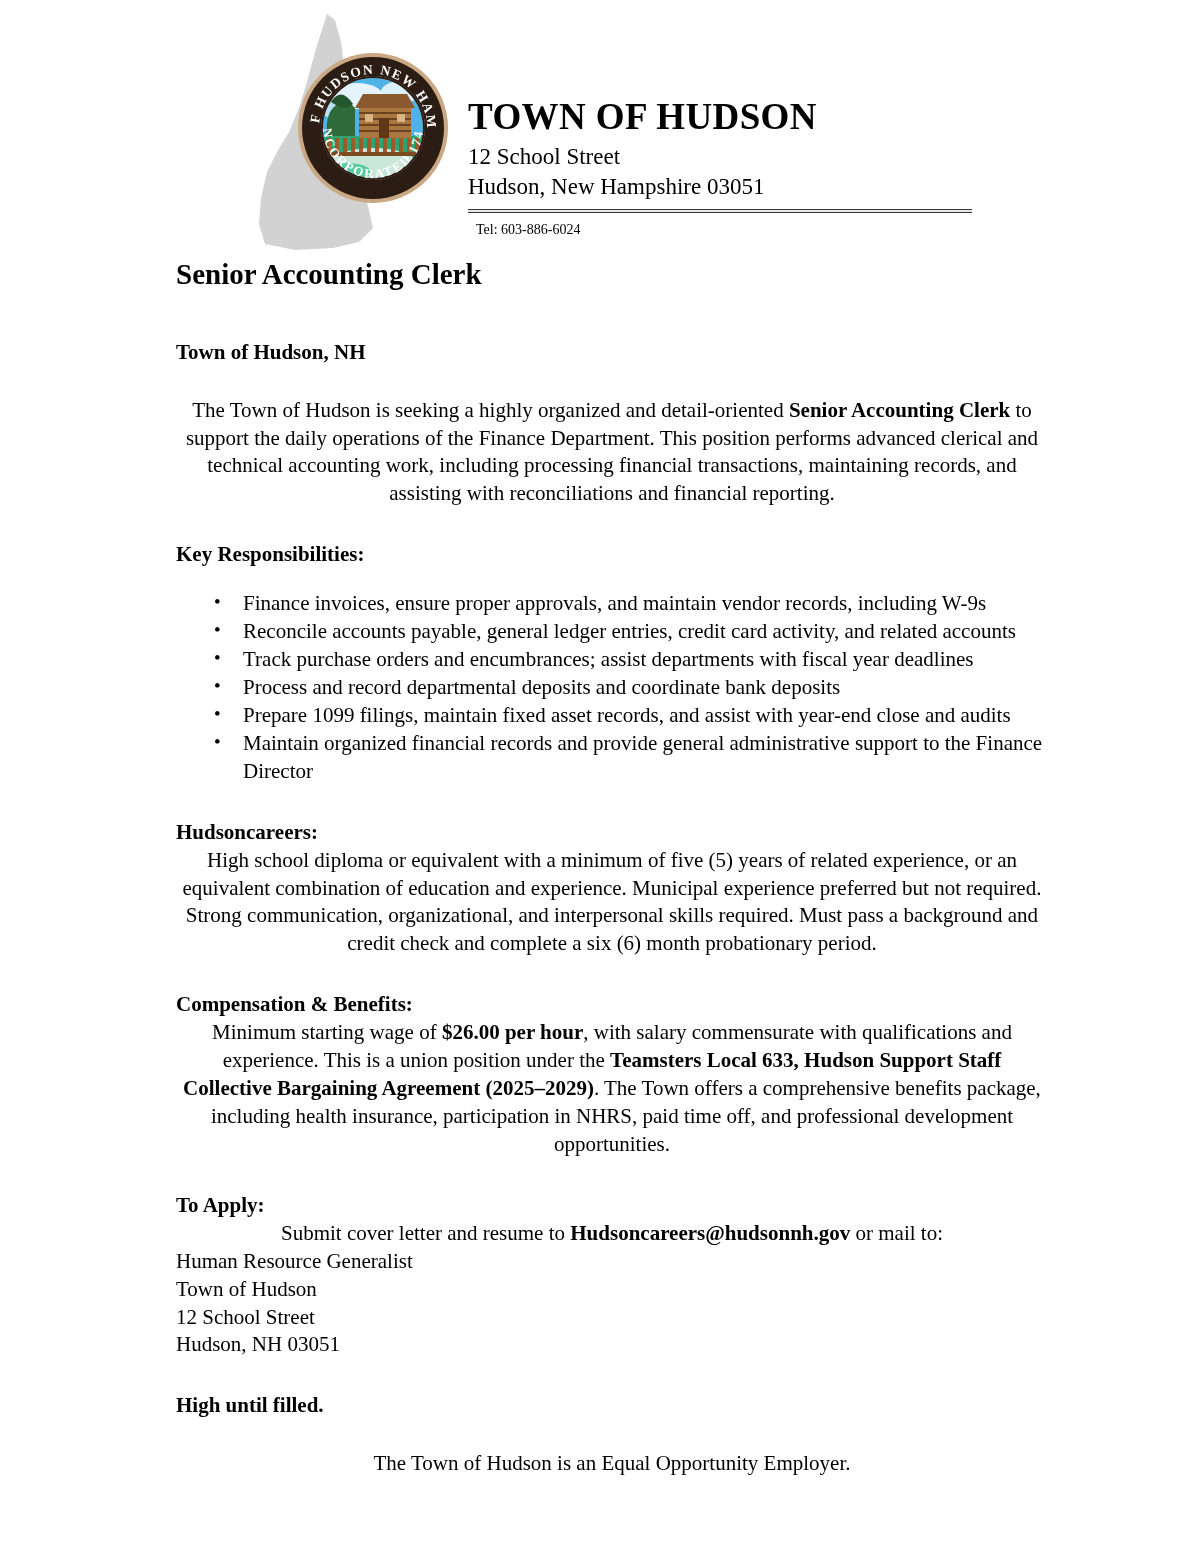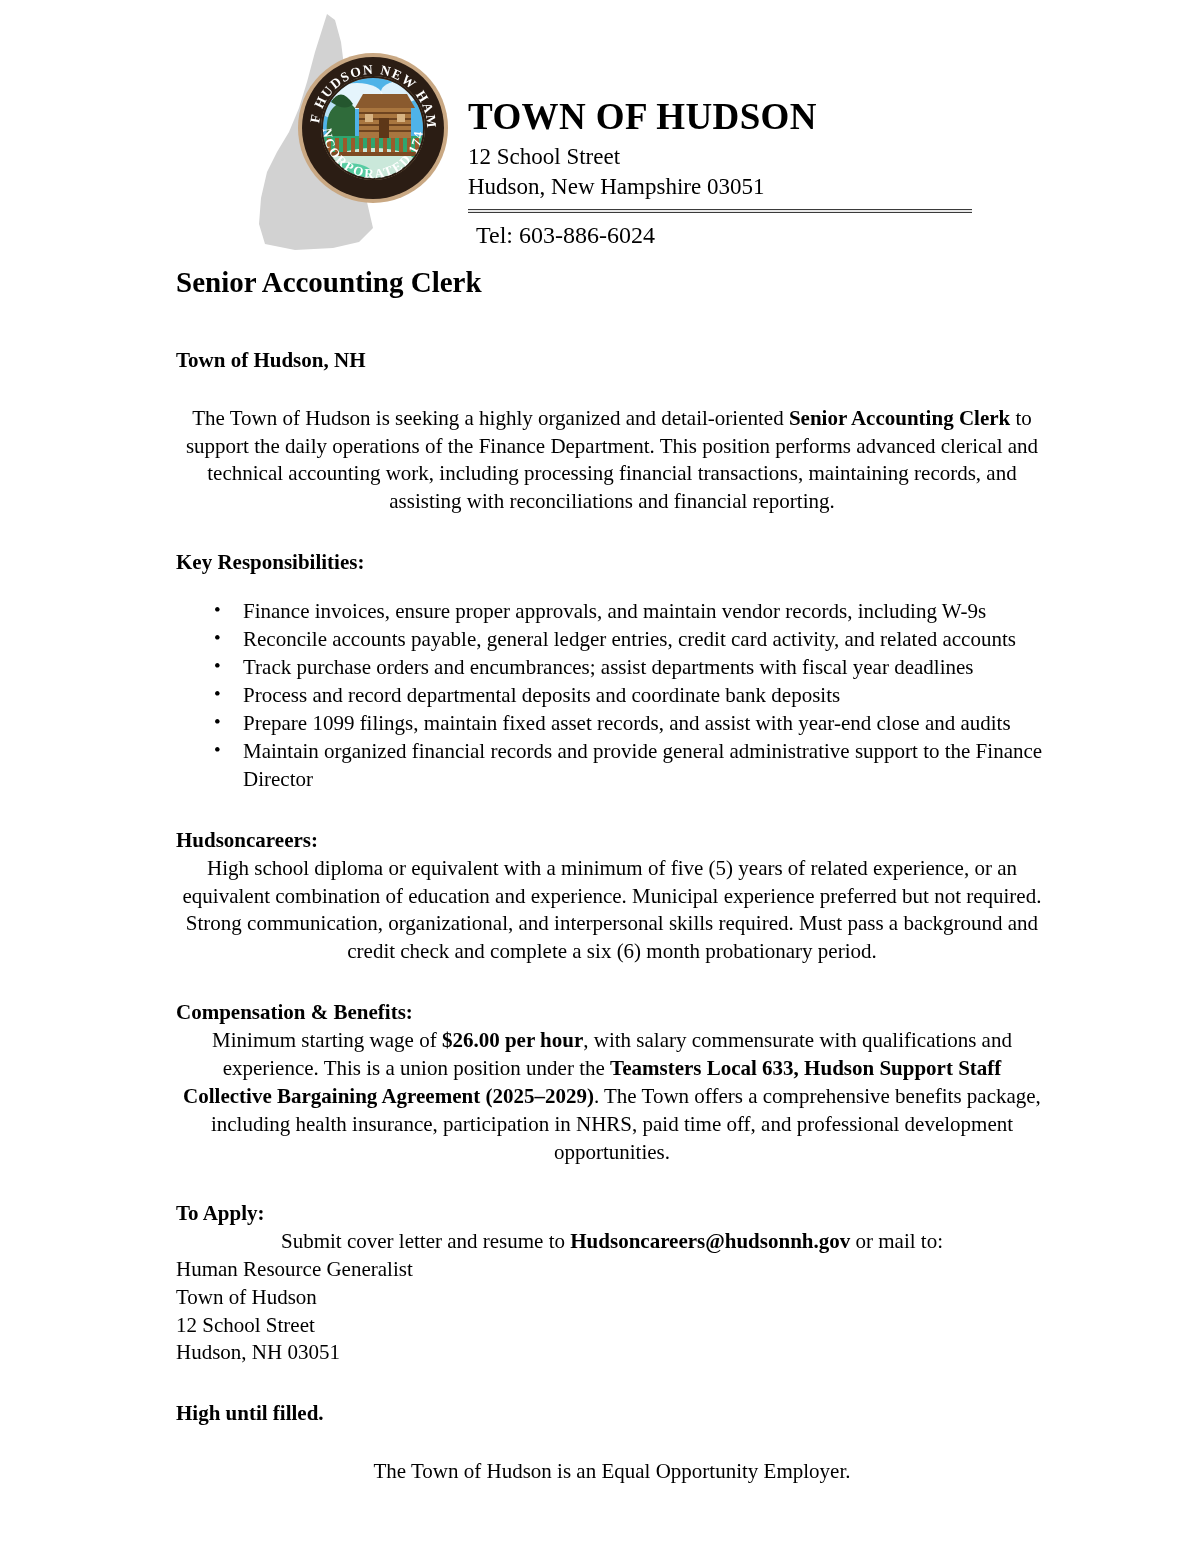--- a/index.html
+++ b/index.html
@@ -66,30 +66,30 @@
   .rule-double {
     margin-top: 6px;
     width: 504px;
     height: 4px;
     border-top: 1px solid #3a3a3a;
     border-bottom: 1px solid #3a3a3a;
     background: #e8e8e8;
     box-sizing: border-box;
   }
   .tel-line {
-    font-size: 24px;
+    font-size: 14px;
     margin: 9px 0 0 8px;
     white-space: nowrap;
   }
 
   
   .content {
     position: absolute;
     left: 176px;
-    top: 266px;
+    top: 258px;
     width: 872px;
   }
   .job-title {
     font-size: 29px;
     font-weight: bold;
     line-height: 1.15;
     margin: 0;
   }
   .sub-org {
     font-size: 21px;

